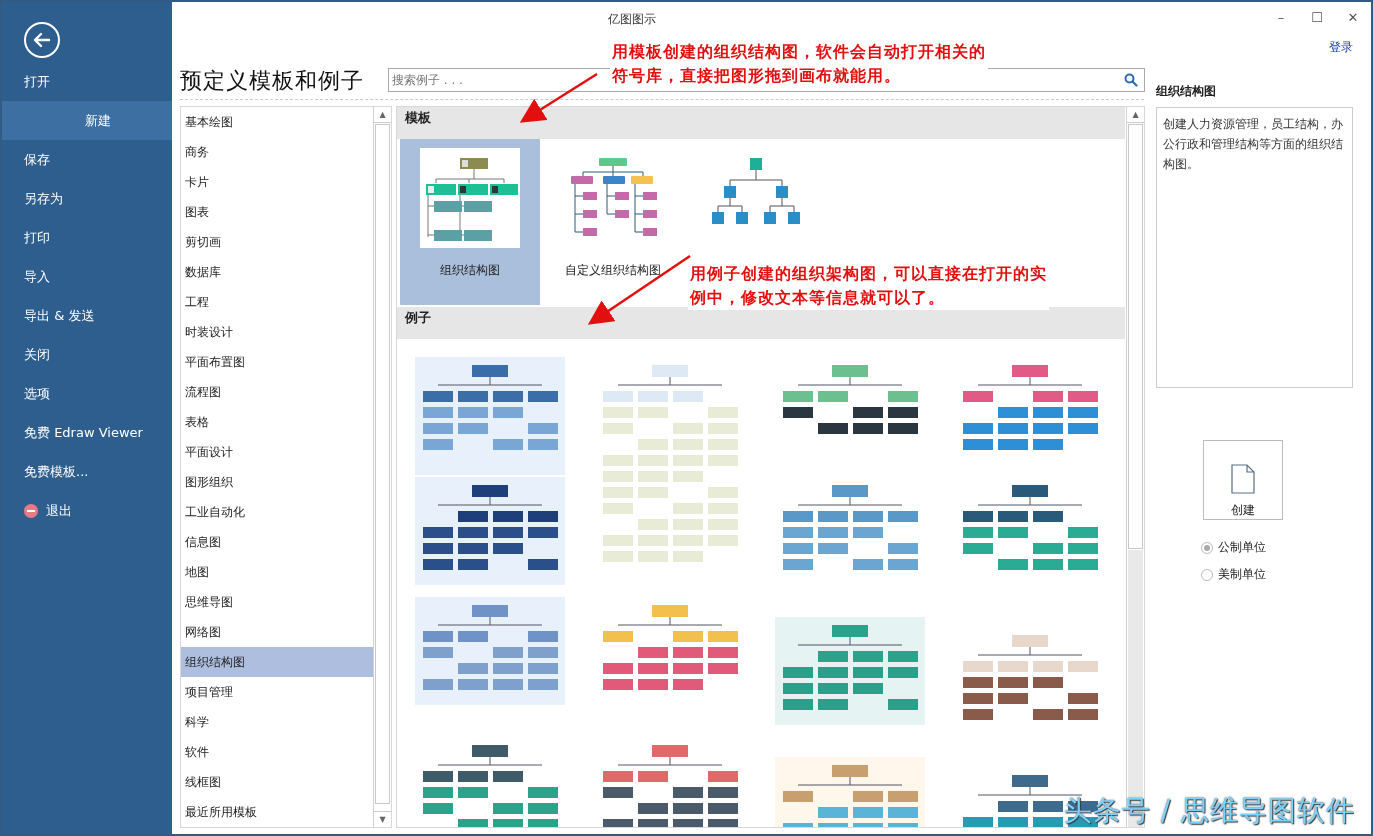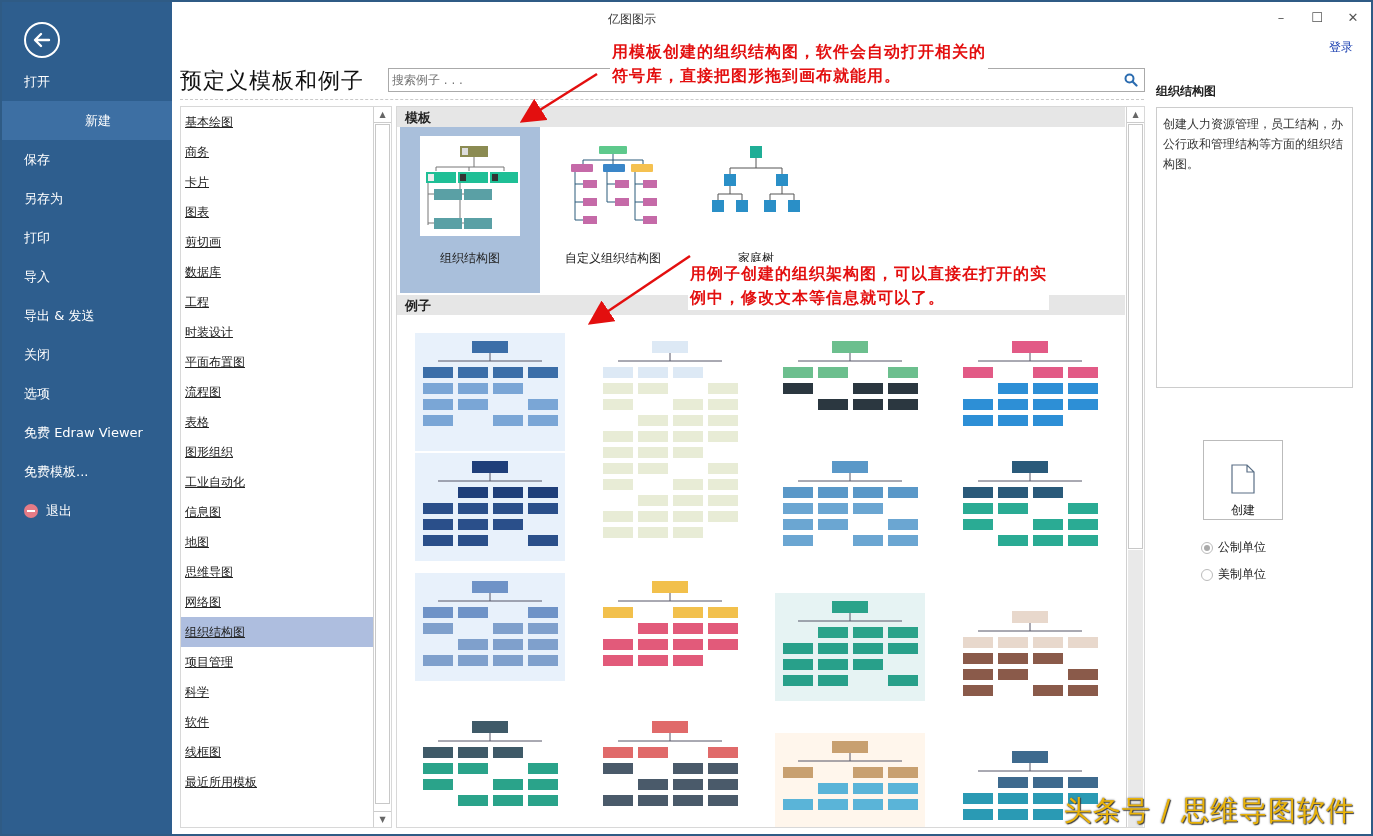--- a/index.html
+++ b/index.html
@@ -23,31 +23,31 @@
   .login { position: absolute; right: 18px; top: 37px; color: #1a3fb0; font-size: 12px; cursor: pointer; }
 
   .heading { position: absolute; left: 8px; top: 64px; font-size: 22px; color: #111; letter-spacing: 1px; }
   .search { position: absolute; left: 216px; top: 66px; width: 757px; height: 24px; border: 1px solid #aaa; background: #fff; display: flex; align-items: center; }
   .search input { border: none; outline: none; flex: 1; font-size: 12px; padding-left: 3px; color: #888; font-family: "DejaVu Sans", sans-serif; background: transparent; }
   .search .sicon { width: 26px; height: 22px; display: flex; align-items: center; justify-content: center; cursor: pointer; }
   .dash { position: absolute; left: 8px; top: 97px; width: 964px; border-top: 1px dashed #c9c9c9; }
 
   
   .cats { position: absolute; left: 8px; top: 104px; width: 212px; height: 722px; border: 1px solid #d8d8d8; background: #fff; }
-  .cats ul { list-style: none; width: 192px; text-decoration: underline; }
+  .cats ul { list-style: none; width: 192px; }
   .cats li { height: 30px; line-height: 30px; padding-left: 4px; font-size: 12px; cursor: pointer; color: #222; }
   .cats li.selected { background: #aebedf; }
   .vscroll { position: absolute; right: 0; top: 0; width: 18px; height: 100%; border-left: 1px solid #d0d0d0; background: #fff; }
   .vscroll .arrow { height: 16px; display: flex; align-items: center; justify-content: center; font-size: 8px; color: #666; border-bottom: 1px solid #ccc; cursor: pointer; }
   .vscroll .arrow.down { position: absolute; bottom: 0; width: 100%; border-top: 1px solid #ccc; border-bottom: none; }
   .vscroll .thumb { position: absolute; top: 17px; left: 1px; right: 1px; border: 1px solid #c8c8c8; background: #fff; cursor: pointer; }
 
   
   .gallery { position: absolute; left: 224px; top: 104px; width: 749px; height: 722px; border: 1px solid #d8d8d8; background: #fff; overflow: hidden; }
-  .sect { height: 20px; line-height: 22px; background: #e6e6e6; font-weight: bold; padding-left: 8px; font-size: 13px; width: 728px; }
+  .sect { height: 32px; line-height: 22px; background: #e6e6e6; font-weight: bold; padding-left: 8px; font-size: 13px; width: 728px; }
   .tmpls { display: flex; height: 166px; }
   .tmpl { width: 140px; height: 166px; margin-left: 3px; display: flex; flex-direction: column; align-items: center; cursor: pointer; padding-top: 9px; }
   .tmpl.selected { background: #a9bfdb; }
   .tmpl .thumbbox { width: 100px; height: 100px; background: #fff; display: flex; align-items: center; justify-content: center; }
   .tmpl .lbl { margin-top: 14px; font-size: 12px; color: #222; }
   .tmpl:not(.selected) .thumbbox { background: transparent; }
   .examples { position: relative; height: 520px; }
   .ex { position: absolute; width: 150px; cursor: pointer; }
   .gscroll { position: absolute; right: 0; top: 0; width: 18px; height: 100%; border-left: 1px solid #d0d0d0; }
   .gscroll .arrow { height: 16px; display: flex; align-items: center; justify-content: center; font-size: 8px; color: #666; border-bottom: 1px solid #ccc; cursor: pointer; }
@@ -58,21 +58,21 @@
   .rp-title { position: absolute; left: 984px; top: 81px; font-weight: bold; font-size: 12px; }
   .rp-desc { position: absolute; left: 984px; top: 105px; width: 197px; height: 281px; border: 1px solid #ccc; padding: 6px 6px; font-size: 12px; line-height: 20px; color: #333; }
   .create { position: absolute; left: 1031px; top: 438px; width: 80px; height: 80px; border: 1px solid #bbb; display: flex; flex-direction: column; align-items: center; justify-content: flex-end; cursor: pointer; gap: 8px; }
   .create .lbl { font-size: 12px; }
   .radio { position: absolute; left: 1029px; display: flex; align-items: center; gap: 5px; font-size: 12px; cursor: pointer; }
   .radio .dot { width: 12px; height: 12px; border: 1px solid #bbb; border-radius: 50%; display: inline-flex; align-items: center; justify-content: center; }
   .radio .dot.on::after { content: ""; width: 6px; height: 6px; background: #aaa; border-radius: 50%; }
 
   
   .anno { position: absolute; color: #e30f0f; font-size: 16px; line-height: 24px; font-weight: bold; background: #fff; padding: 0 2px; letter-spacing: 1px; white-space: pre; }
-  .watermark { position: absolute; right: 18px; bottom: 6px; font-size: 28px; color: #eab308; text-shadow: 0 0 2px #555, 1px 1px 1px #333; letter-spacing: 1px; }
+  .watermark { position: absolute; right: 18px; bottom: 6px; font-size: 28px; color: #7dd3fc; text-shadow: 0 0 2px #555, 1px 1px 1px #333; letter-spacing: 1px; }
 </style>
 </head>
 <body>
 
 <div class="nav">
   <div class="back">
     <svg width="20" height="20" viewBox="0 0 20 20">
         <path d="M17 10H4M9 4l-6 6 6 6" stroke="#fff" stroke-width="2.4" fill="none" stroke-linecap="round" stroke-linejoin="round"></path>
       </svg>
   </div>
@@ -150,20 +150,21 @@
         <li>商务</li>
         <li>卡片</li>
         <li>图表</li>
         <li>剪切画</li>
         <li>数据库</li>
         <li>工程</li>
         <li>时装设计</li>
         <li>平面布置图</li>
         <li>流程图</li>
         <li>表格</li>
+        <li>平面设计</li>
         <li>图形组织</li>
         <li>工业自动化</li>
         <li>信息图</li>
         <li>地图</li>
         <li>思维导图</li>
         <li>网络图</li>
         <li class="selected">组织结构图</li>
         <li>项目管理</li>
         <li>科学</li>
         <li>软件</li>

